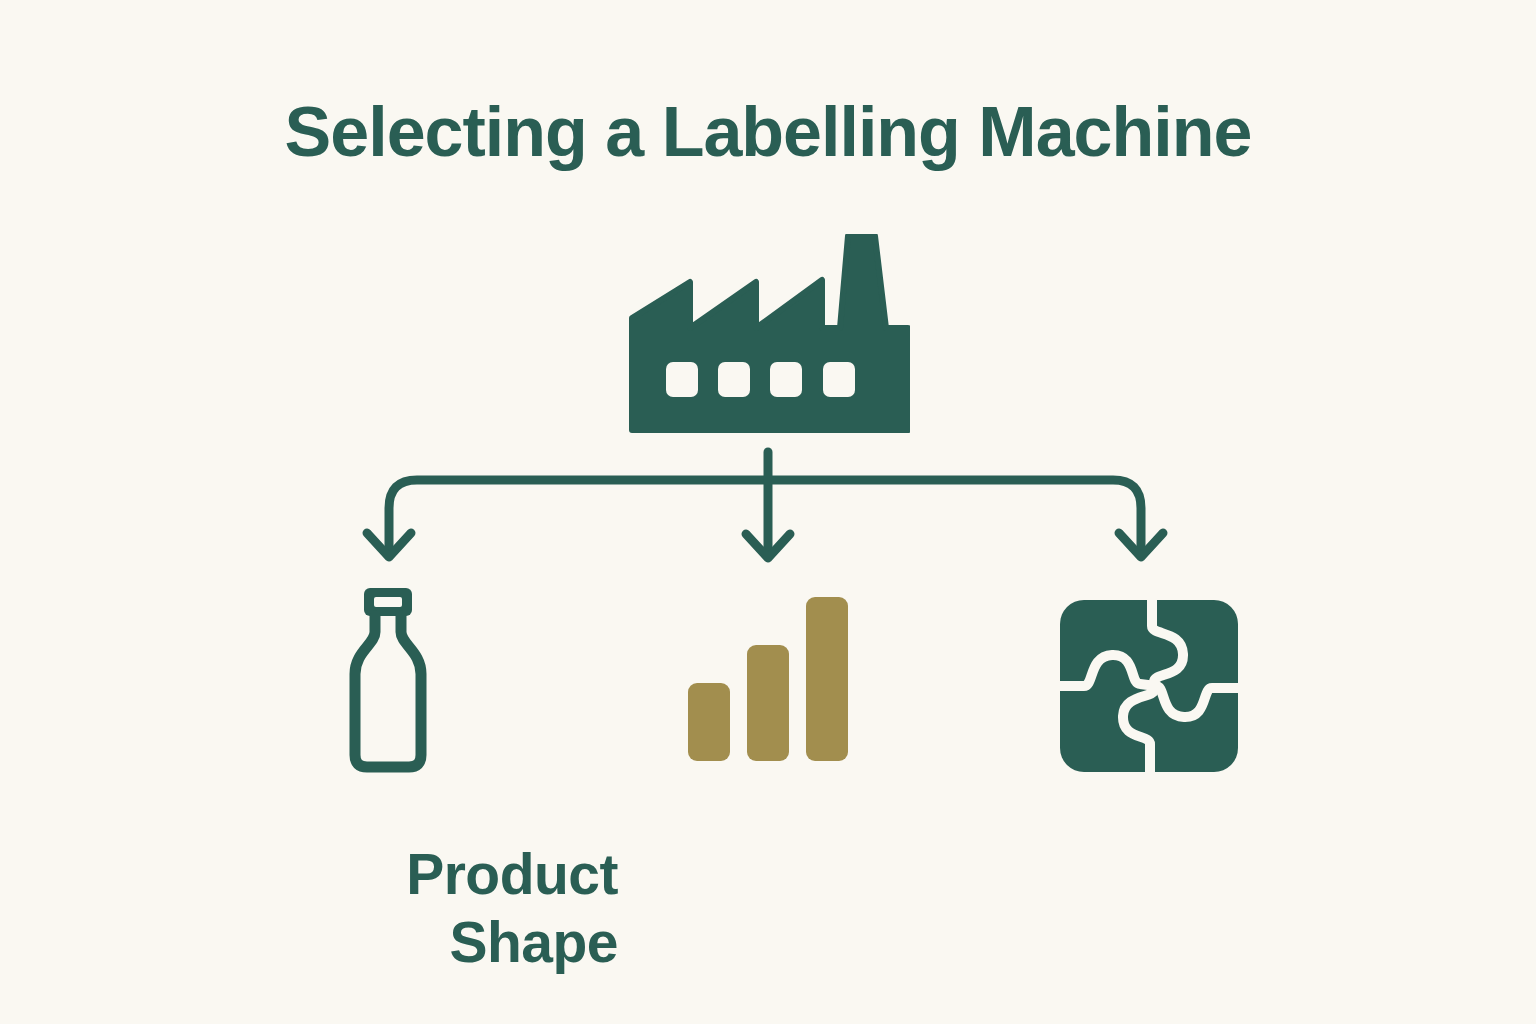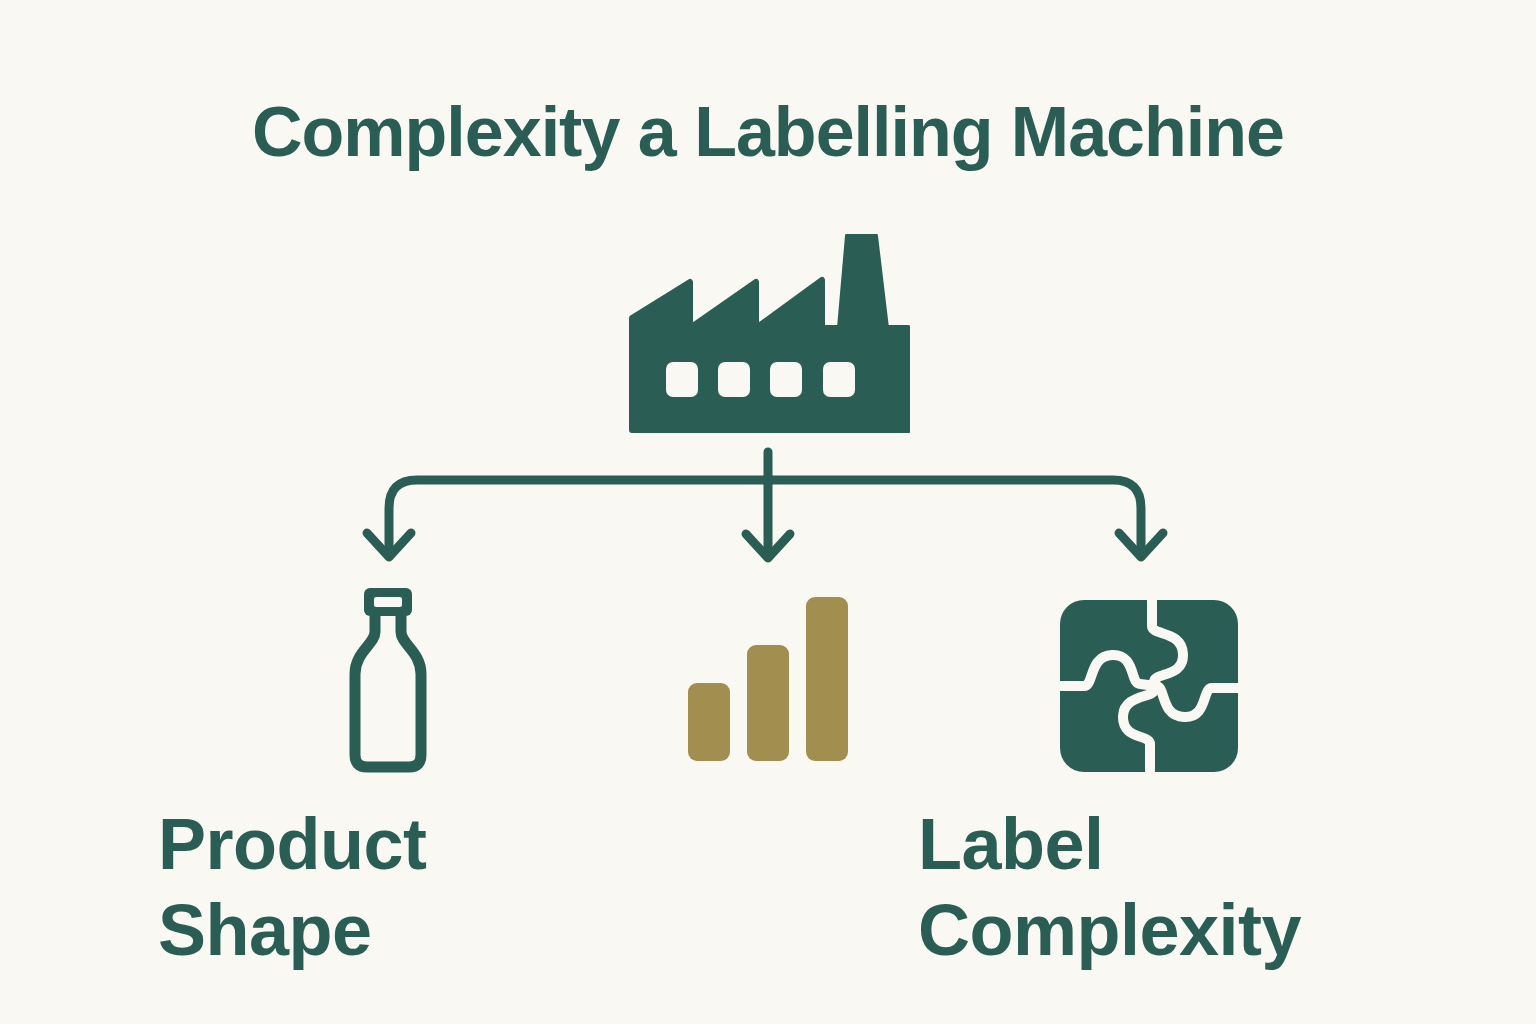--- a/index.html
+++ b/index.html
@@ -37,40 +37,40 @@
   .bottle-wrap{left:346px;top:586px;width:84px;height:192px;}
   .bars-wrap{left:686px;top:595px;width:164px;height:170px;}
   .puzzle-wrap{left:1058px;top:598px;width:182px;height:176px;}
   .teal-fill{fill:var(--teal);}
   .gold-fill{fill:var(--gold);}
   .bg-fill{fill:var(--bg);}
   .teal-stroke{stroke:var(--teal);fill:none;stroke-linecap:round;stroke-linejoin:round;}
   .bg-stroke{stroke:var(--bg);fill:none;stroke-linecap:round;stroke-linejoin:round;}
   .branch-label{
     position:absolute;
-    top:801px;
+    top:840px;
     width:460px;
-    text-align:left;
-    font-size:72px;
+    text-align:right;
+    font-size:57px;
     font-weight:700;
     line-height:1.2;
     letter-spacing:-0.5px;
     color:var(--teal);
     white-space:pre-line;
   }
   .label-0{left:158px;}
   .label-1{left:538px;}
   .label-2{left:918px;}
 </style>
 </head>
 <body>
 
 <div class="canvas">
 
-  <h1 class="page-title">Complexity a Labelling Machine</h1>
+  <h1 class="page-title">Selecting a Labelling Machine</h1>
 
   <div class="abs factory-wrap">
     <svg width="284" height="200" viewBox="0 0 284 200">
       <path class="teal-fill" d="M6 196 L6 84 L64 48 L64 94 L130 48 L130 94 L196 46 L196 94 L214 94 L222 2 L249 2 L260 94 L282 94 L282 196 Z" stroke="var(--teal)" stroke-width="6" stroke-linejoin="round"></path>
       <rect class="bg-fill" x="40" y="128" width="32" height="35" rx="7"></rect>
       <rect class="bg-fill" x="92" y="128" width="32" height="35" rx="7"></rect>
       <rect class="bg-fill" x="144" y="128" width="32" height="35" rx="7"></rect>
       <rect class="bg-fill" x="197" y="128" width="32" height="35" rx="7"></rect>
     </svg>
   </div>
@@ -107,16 +107,14 @@
       <rect class="teal-fill" x="2" y="2" width="178" height="172" rx="24"></rect>
       <g class="bg-stroke" stroke-width="10">
         <path d="M94 0 V28 C94 38 124 32 125 56 C126 80 96 74 96 84 L96 92 C96 100 66 96 65 118 C64 142 92 136 92 146 V176"></path>
         <path d="M0 88 H26 C36 88 31 58 54 57 C78 56 72 86 82 86 L98 88 C108 88 102 118 126 119 C150 120 144 90 154 90 H182"></path>
       </g>
     </svg>
   </div>
 
   <div class="branch-label label-0">Product
 Shape</div>
-  <div class="branch-label label-2">Label
-Complexity</div>
 
 </div>
 
 </body></html>

